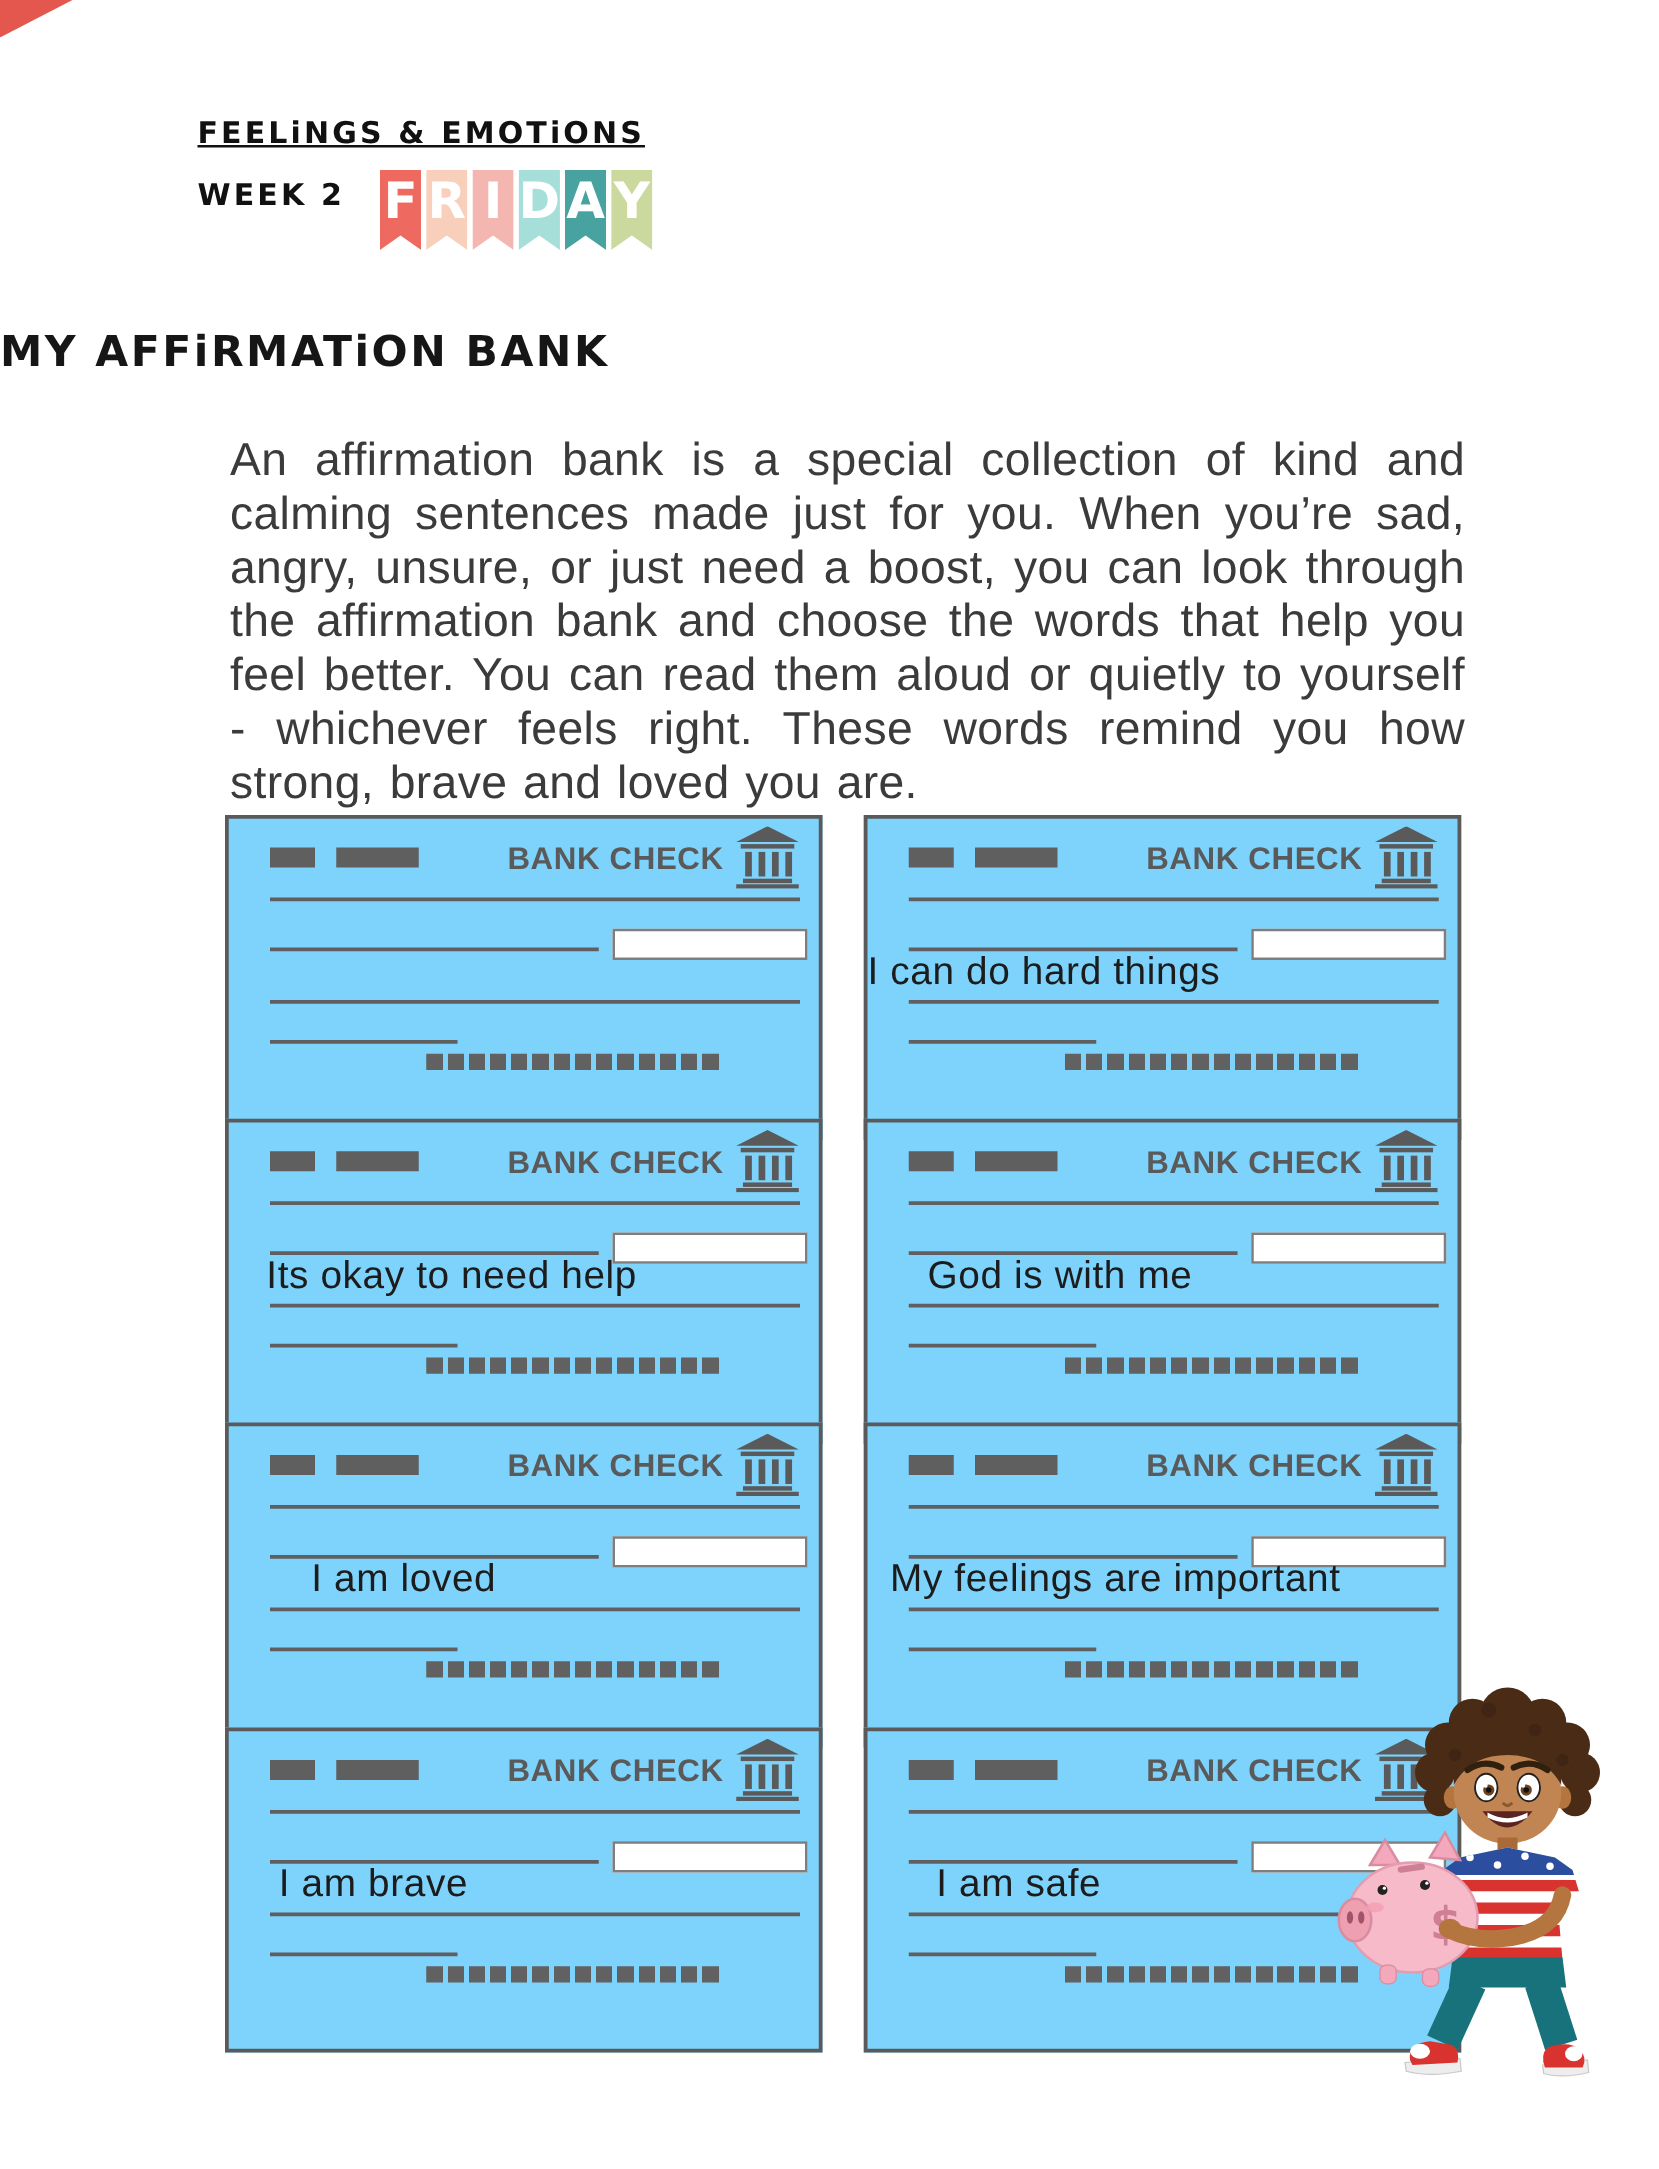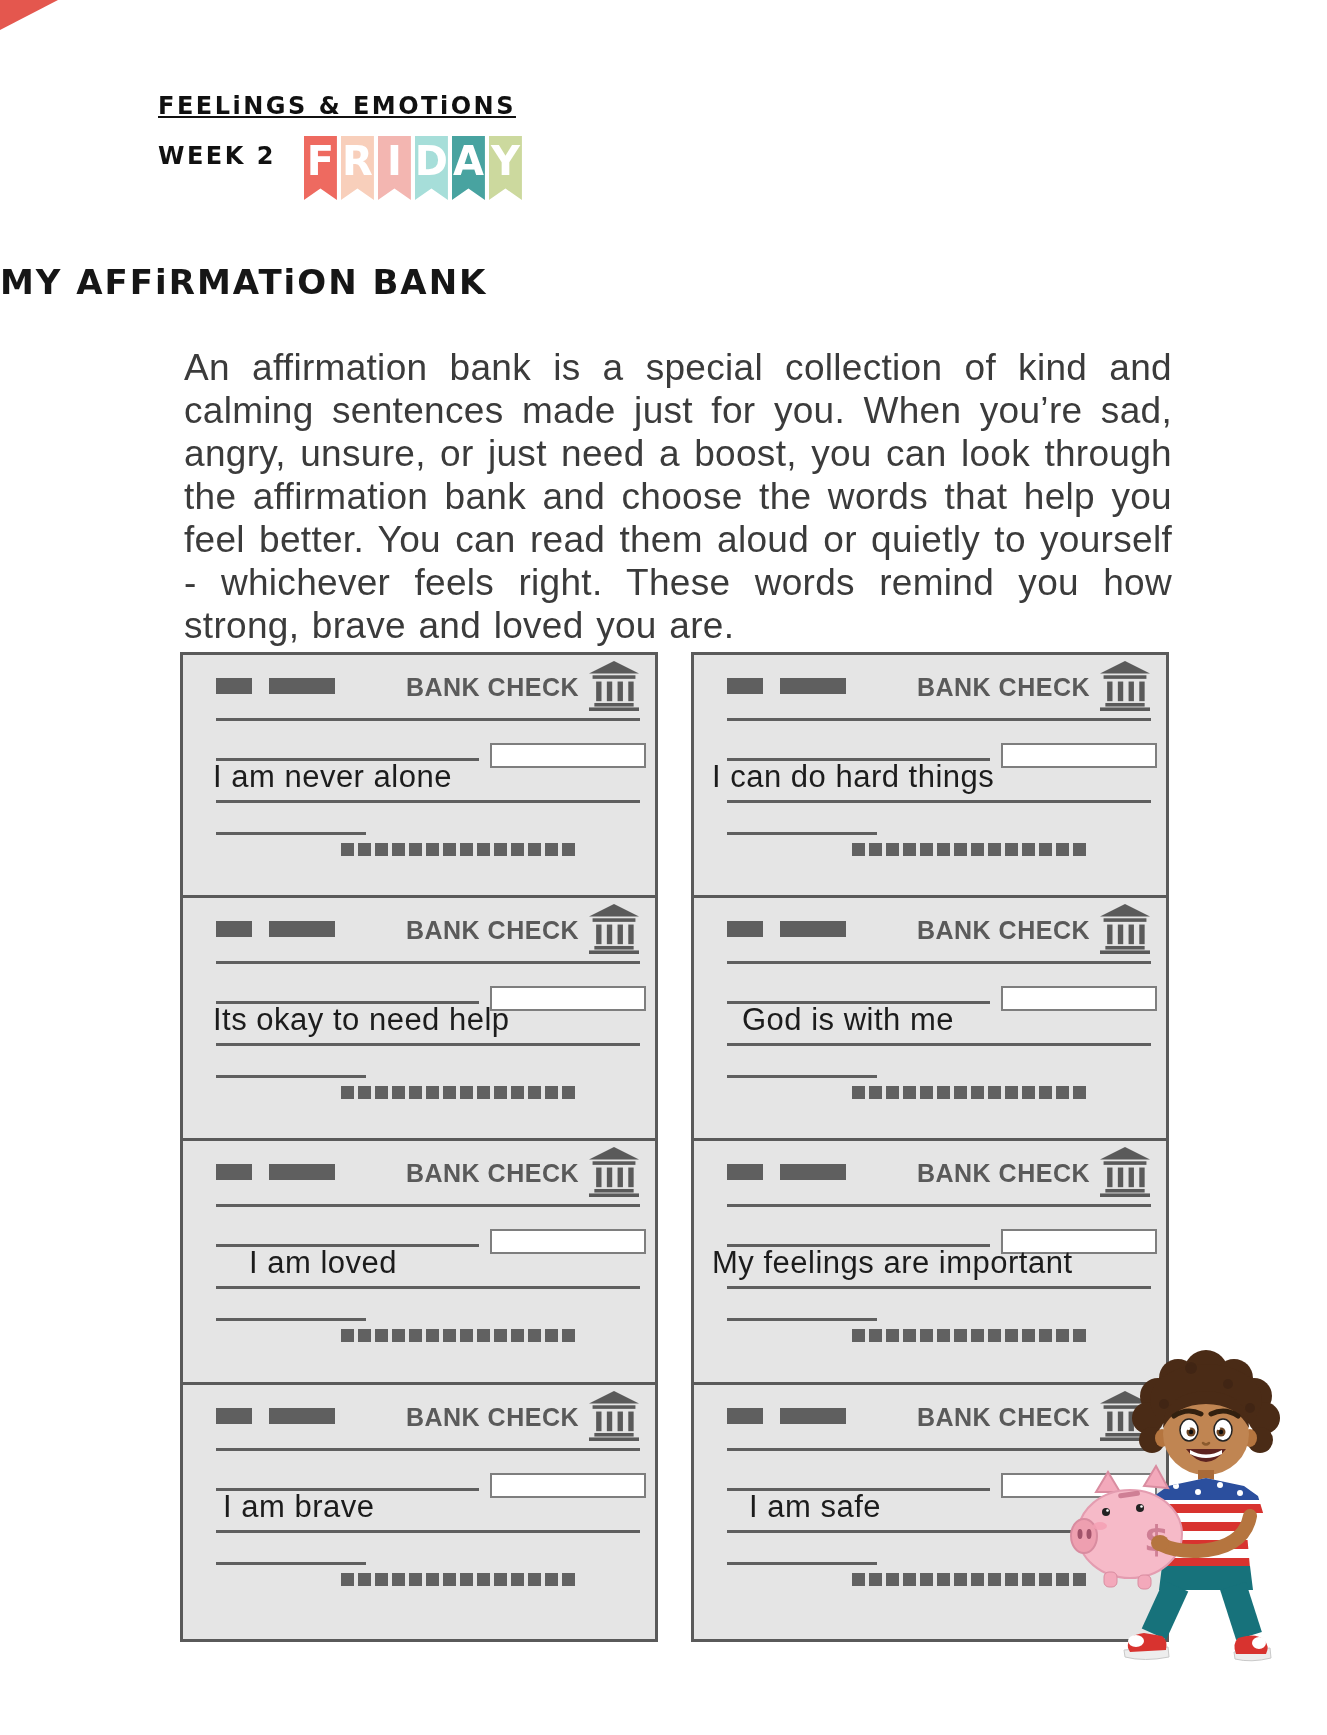--- a/index.html
+++ b/index.html
@@ -19,21 +19,21 @@
       padding-top:2px;box-sizing:border-box;
       clip-path:polygon(0 0,100% 0,100% 100%,50% 82%,0 100%);}
   
   .title{position:absolute;left:0;top:262px;width:100%;text-align:left;
          font-family:"DejaVu Sans",sans-serif;font-weight:700;font-size:34px;
          letter-spacing:2px;color:#161616;}
   .intro{position:absolute;left:184px;top:346px;width:988px;text-align:justify;
          font-size:37px;line-height:43px;color:#3b3b3b;letter-spacing:0.3px;word-spacing:2px;}
   
   .check{position:absolute;width:478px;height:260px;border:3px solid #5a5a5a;
-         background:#e5e5e5;box-sizing:border-box;}
+         background:#7dd3fc;box-sizing:border-box;}
   .r1{position:absolute;left:33px;top:23px;width:36px;height:16px;background:#5f5f5f;}
   .r2{position:absolute;left:86px;top:23px;width:66px;height:16px;background:#5f5f5f;}
   .bc{position:absolute;right:76px;top:18px;font-weight:700;font-size:25px;
       color:#5a5a5a;letter-spacing:0.5px;white-space:nowrap;}
   .bicon{position:absolute;right:14px;top:6px;width:54px;height:50px;fill:#5a5a5a;}
   .ln{position:absolute;height:3px;background:#5f5f5f;}
   .l1{left:33px;top:63px;width:424px;}
   .amt{left:33px;top:103px;width:263px;}
   .l2{left:33px;top:145px;width:424px;}
   .sl{left:33px;top:177px;width:150px;}
@@ -90,37 +90,36 @@
   <div class="check" style="left:180px;top:652px">
     <div class="r1"></div>
     <div class="r2"></div>
     <div class="bc">BANK CHECK</div>
     <svg class="bicon" viewBox="0 0 60 56">
         <use href="#bankicon"></use>
       </svg>
     <div class="ln l1"></div>
     <div class="ln amt"></div>
     <div class="abox"></div>
-    <div class="affirm" style="padding-left:30px">I am never alone</div>
     <div class="ln l2"></div>
     <div class="ln sl"></div>
     <div class="micr"></div>
   </div>
 
   <div class="check" style="left:691px;top:652px">
     <div class="r1"></div>
     <div class="r2"></div>
     <div class="bc">BANK CHECK</div>
     <svg class="bicon" viewBox="0 0 60 56">
         <use href="#bankicon"></use>
       </svg>
     <div class="ln l1"></div>
     <div class="ln amt"></div>
     <div class="abox"></div>
-    <div class="affirm" style="padding-left:18px">I can do hard things</div>
+    <div class="affirm" style="padding-left:0">I can do hard things</div>
     <div class="ln l2"></div>
     <div class="ln sl"></div>
     <div class="micr"></div>
   </div>
 
   <div class="check" style="left:180px;top:895px">
     <div class="r1"></div>
     <div class="r2"></div>
     <div class="bc">BANK CHECK</div>
     <svg class="bicon" viewBox="0 0 60 56">

